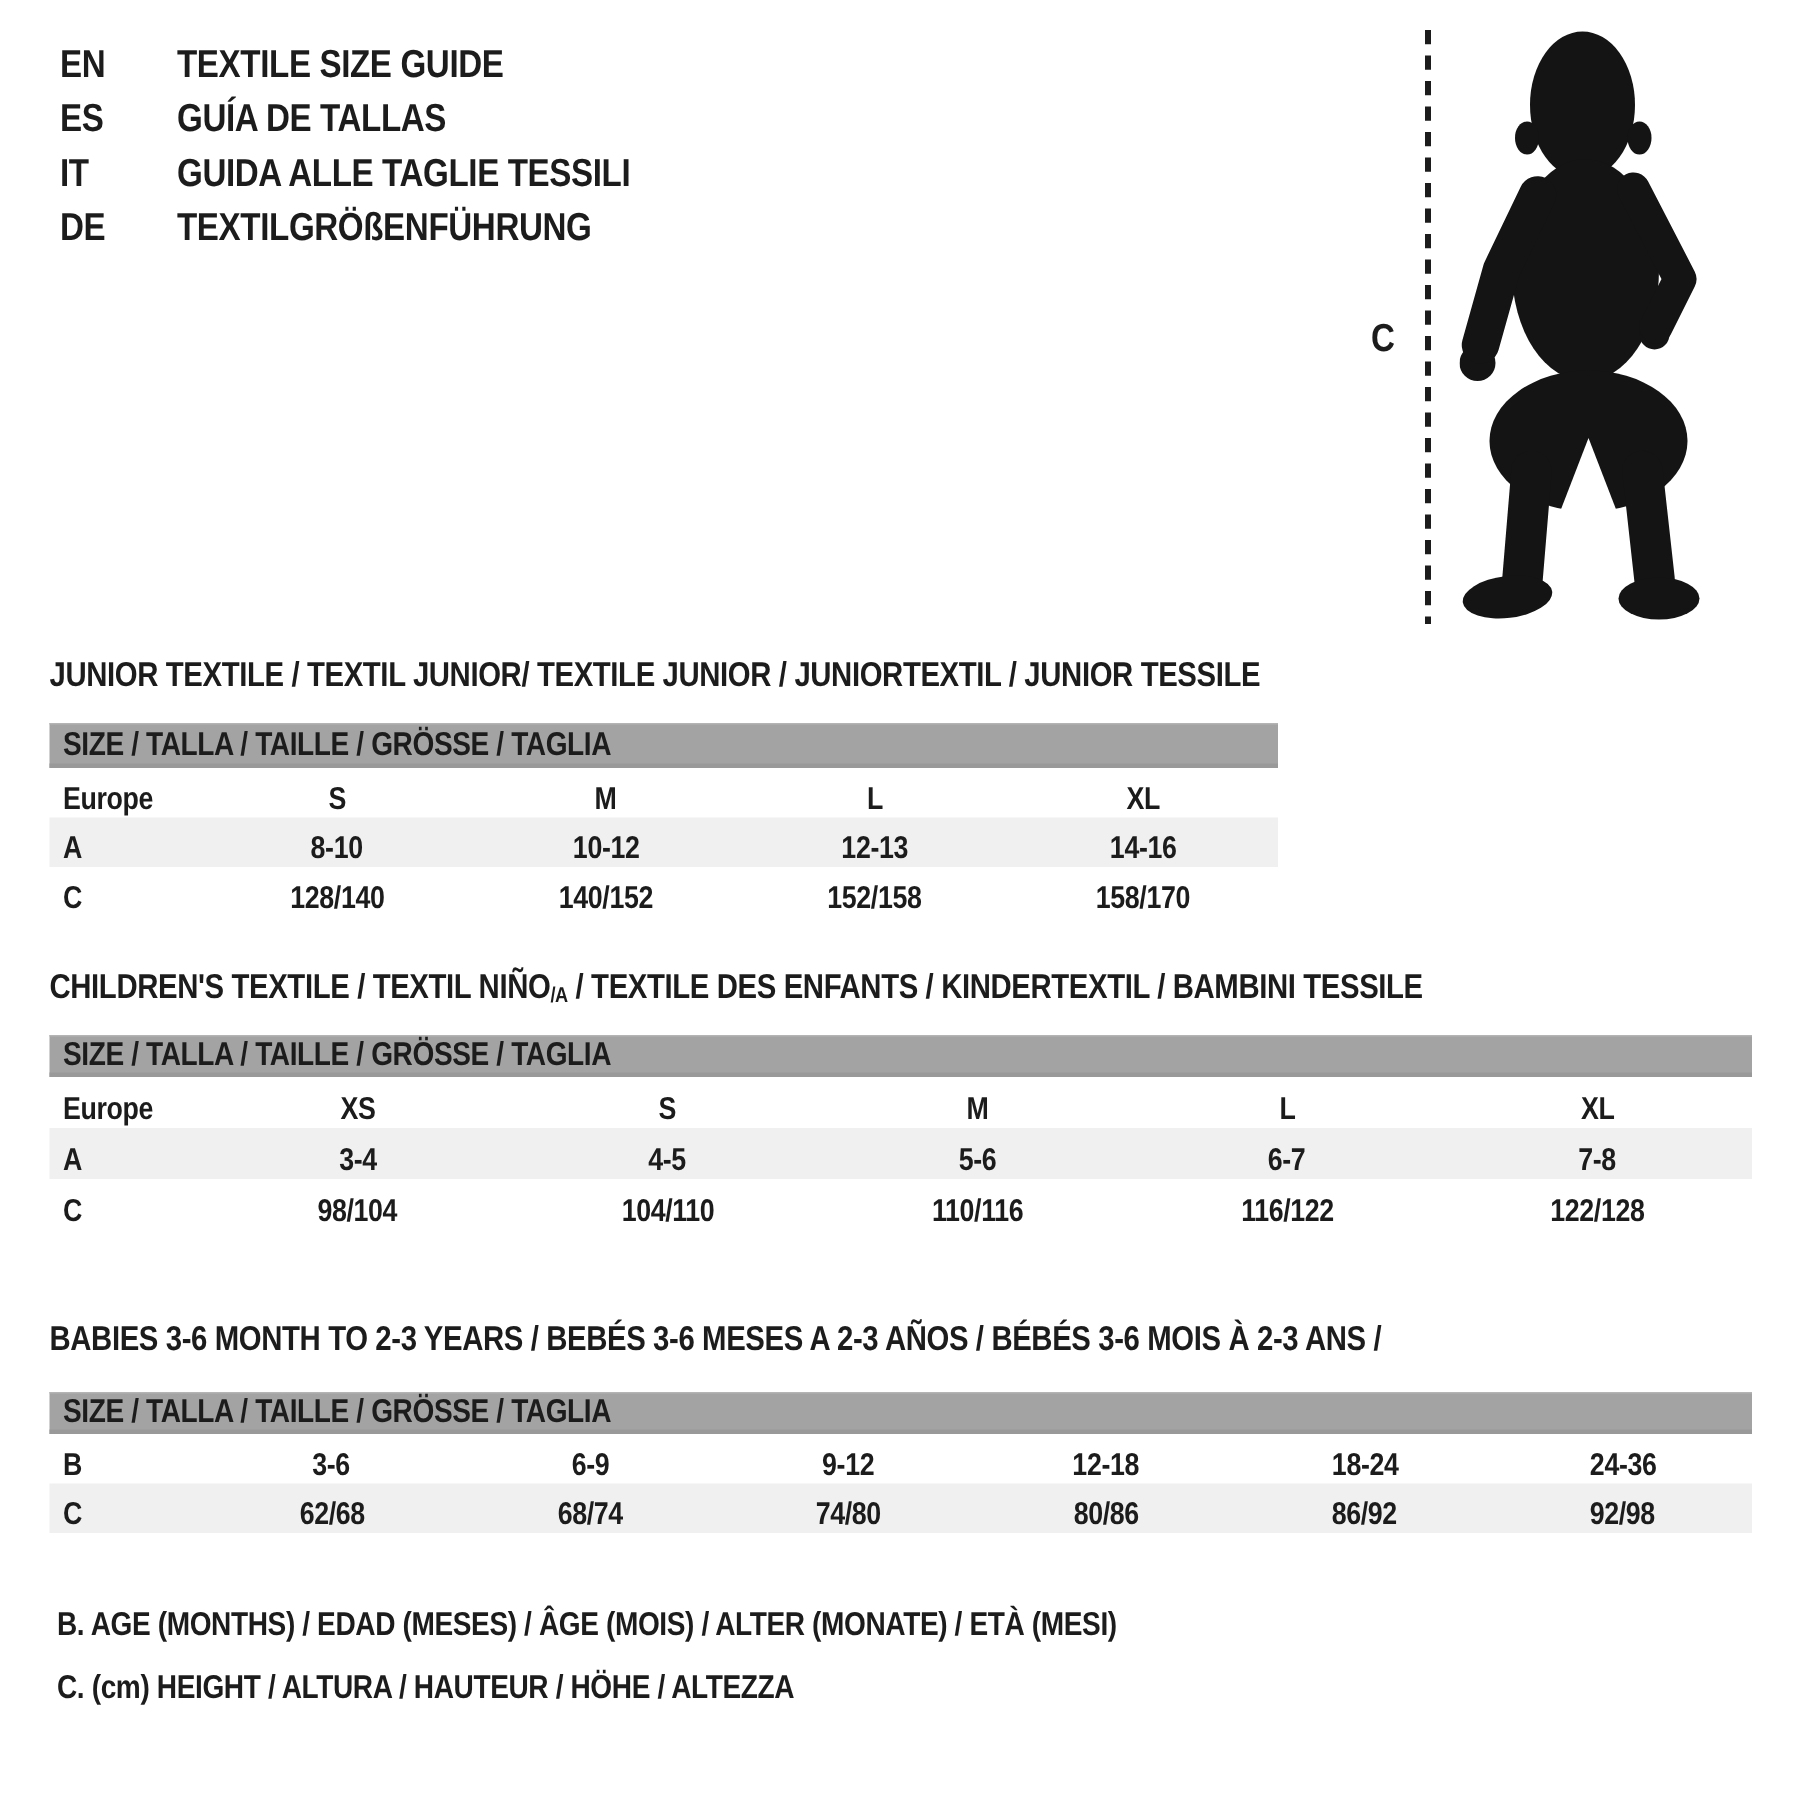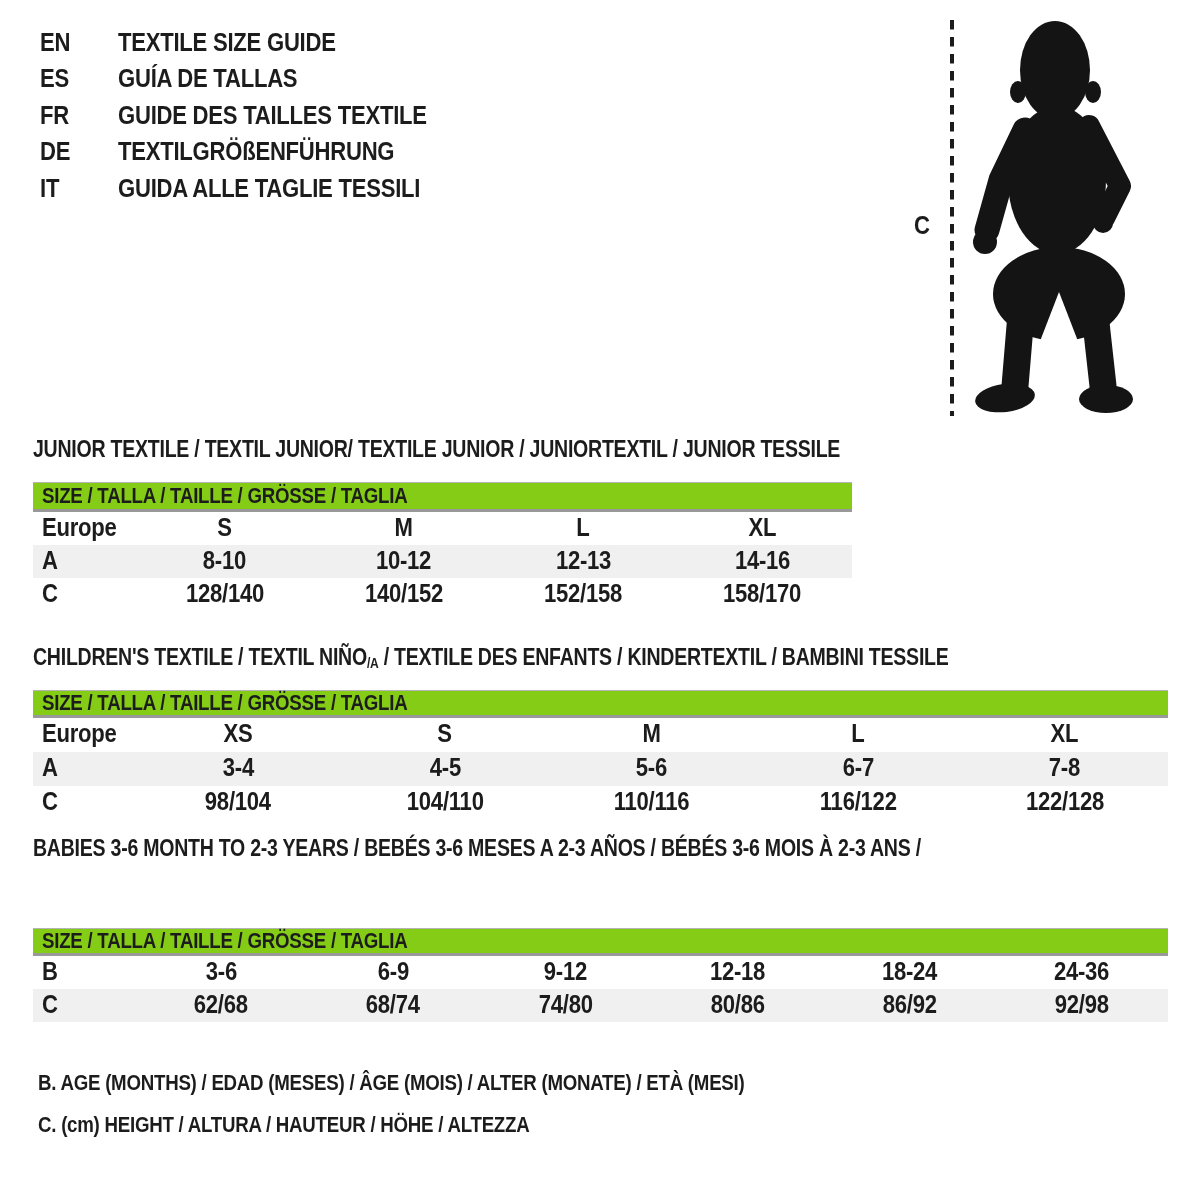--- a/index.html
+++ b/index.html
@@ -16,23 +16,23 @@
 
   
   .lang-row { display:grid; grid-template-columns:78px 1fr; align-items:center; height:36.5px; font-size:26px; }
 
   
   .sec-title { font-size:23px; line-height:33px; white-space:nowrap; }
   .sub { font-size:0.62em; position:relative; top:3px; }
 
   
   .tbl { position:absolute; }
-  .thead { background:#84cc16; border-top:1px solid #b4b4b4; border-bottom:3px solid #999999;
+  .thead { background:#a3a3a3; border-top:1px solid #b4b4b4; border-bottom:3px solid #999999;
            display:flex; align-items:center; padding-left:9px; font-size:22px; box-sizing:border-box; }
-  .trow { display:flex; align-items:flex-start; font-size:26px; }
+  .trow { display:flex; align-items:flex-end; font-size:21px; }
   .tlabel { width:102px; padding-left:9px; box-sizing:border-box; }
   .tcell { flex:1; display:flex; justify-content:center; align-items:center; }
   .stripe { background:#f0f0f0; }
 
   
   .legend-line { font-size:22px; line-height:42px; white-space:nowrap; }
 </style>
 </head>
 <body>
 
@@ -41,30 +41,26 @@
   <div class="abs" style="left:40px; top:24px;">
     <div class="lang-row">
       <span class="cond oL">EN</span>
       <span class="cond oL">TEXTILE SIZE GUIDE</span>
     </div>
     <div class="lang-row">
       <span class="cond oL">ES</span>
       <span class="cond oL">GUÍA DE TALLAS</span>
     </div>
     <div class="lang-row">
-      <span class="cond oL">FR</span>
-      <span class="cond oL">GUIDE DES TAILLES TEXTILE</span>
+      <span class="cond oL">IT</span>
+      <span class="cond oL">GUIDA ALLE TAGLIE TESSILI</span>
     </div>
     <div class="lang-row">
       <span class="cond oL">DE</span>
       <span class="cond oL">TEXTILGRÖßENFÜHRUNG</span>
-    </div>
-    <div class="lang-row">
-      <span class="cond oL">IT</span>
-      <span class="cond oL">GUIDA ALLE TAGLIE TESSILI</span>
     </div>
   </div>
 
   <div class="abs" style="left:914px; top:210px; font-size:26px;">
     <span class="cond oL">C</span>
   </div>
 
   <svg class="abs" style="left:948px; top:18px;" width="8" height="400">
     <line x1="4" y1="2" x2="4" y2="398" stroke="#1c1c1c" stroke-width="4" stroke-dasharray="9.5 7.5"></line>
   </svg>
@@ -208,21 +204,21 @@
         </div>
       <div class="tcell">
           <span class="cond oC">116/122</span>
         </div>
       <div class="tcell">
           <span class="cond oC">122/128</span>
         </div>
     </div>
   </div>
 
-  <div class="abs sec-title" style="left:33px; top:832px;">
+  <div class="abs sec-title" style="left:33px; top:876px;">
     <div><span class="cond oL">BABIES 3-6 MONTH TO 2-3 YEARS / BEBÉS 3-6 MESES A 2-3 AÑOS / BÉBÉS 3-6 MOIS À 2-3 ANS /</span></div>
   </div>
 
   <div class="tbl" style="left:33px; top:928px; width:1135px;">
     <div class="thead" style="height:28px;">
       <span class="cond oL">SIZE / TALLA / TAILLE / GRÖSSE / TAGLIA</span>
     </div>
     <div class="trow" style="height:33px;">
       <div class="tlabel"><span class="cond oL">B</span></div>
       <div class="tcell">

